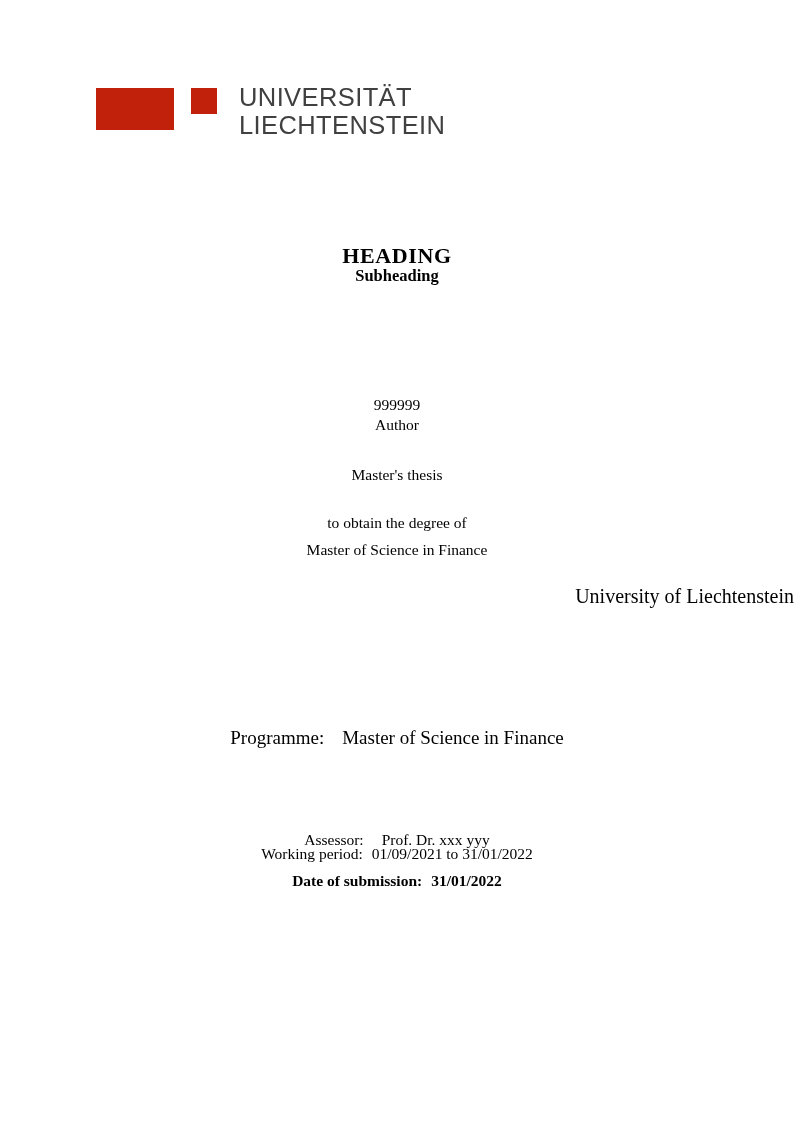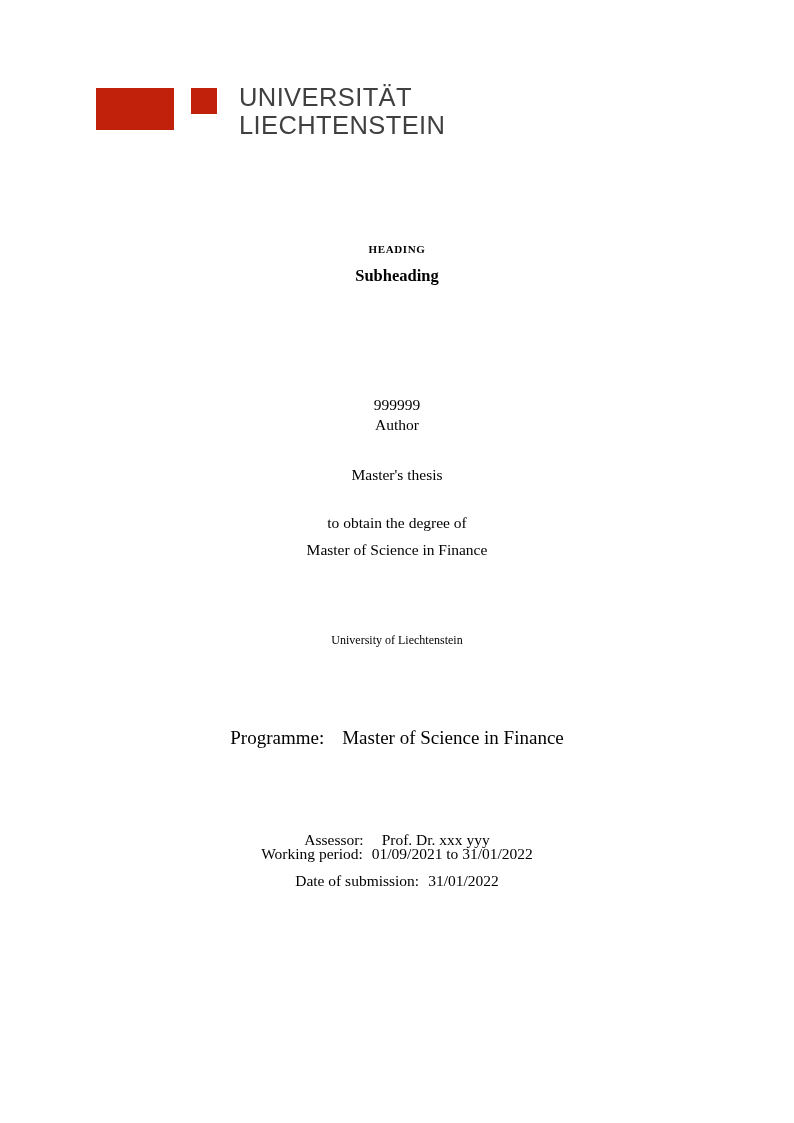--- a/index.html
+++ b/index.html
@@ -71,21 +71,21 @@
 
   .blk {
     position: absolute;
     width: 794px;
     left: 0;
     text-align: center;
   }
 
   .heading {
     top: 243px;
-    font-size: 11px;
+    font-size: 22px;
     font-weight: bold;
     letter-spacing: 0.6px;
   }
   .subheading {
     top: 266px;
     font-size: 16.5px;
     font-weight: bold;
   }
 
   .author {
@@ -107,40 +107,42 @@
   .degree-intro {
     top: 514px;
     font-size: 15.5px;
   }
   .degree-name {
     top: 541px;
     font-size: 15.5px;
   }
 
   .institution {
-    top: 633px;
-    font-size: 12px;
+    top: 585px;
+    font-size: 20px;
+    text-align: right;
   }
 
   .programme-row {
     top: 727px;
     font-size: 19px;
   }
   .assessor-row {
     top: 798px;
     font-size: 15.5px;
     margin-top: 33px;
   }
   .period-row {
     top: 845px;
     font-size: 15.5px;
   }
   .submission-row {
     top: 872px;
     font-size: 15.5px;
+    font-weight: bold;
   }
 
   .lbl {
     margin-right: 9px;
   }
   .gap-wide {
     display: inline-block;
     width: 9px;
   }
 </style>

